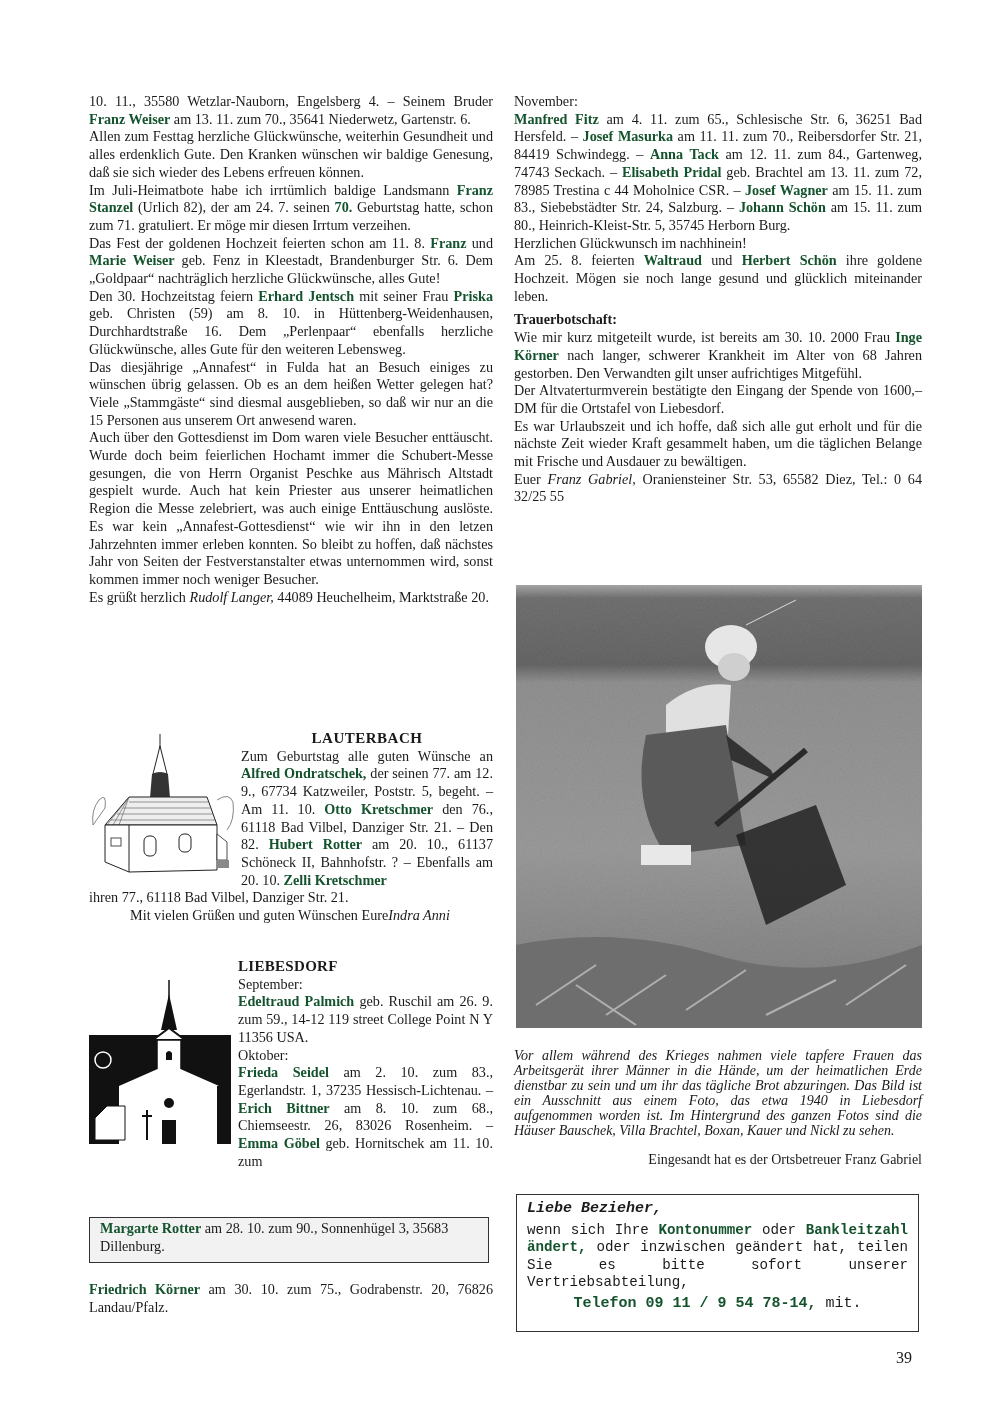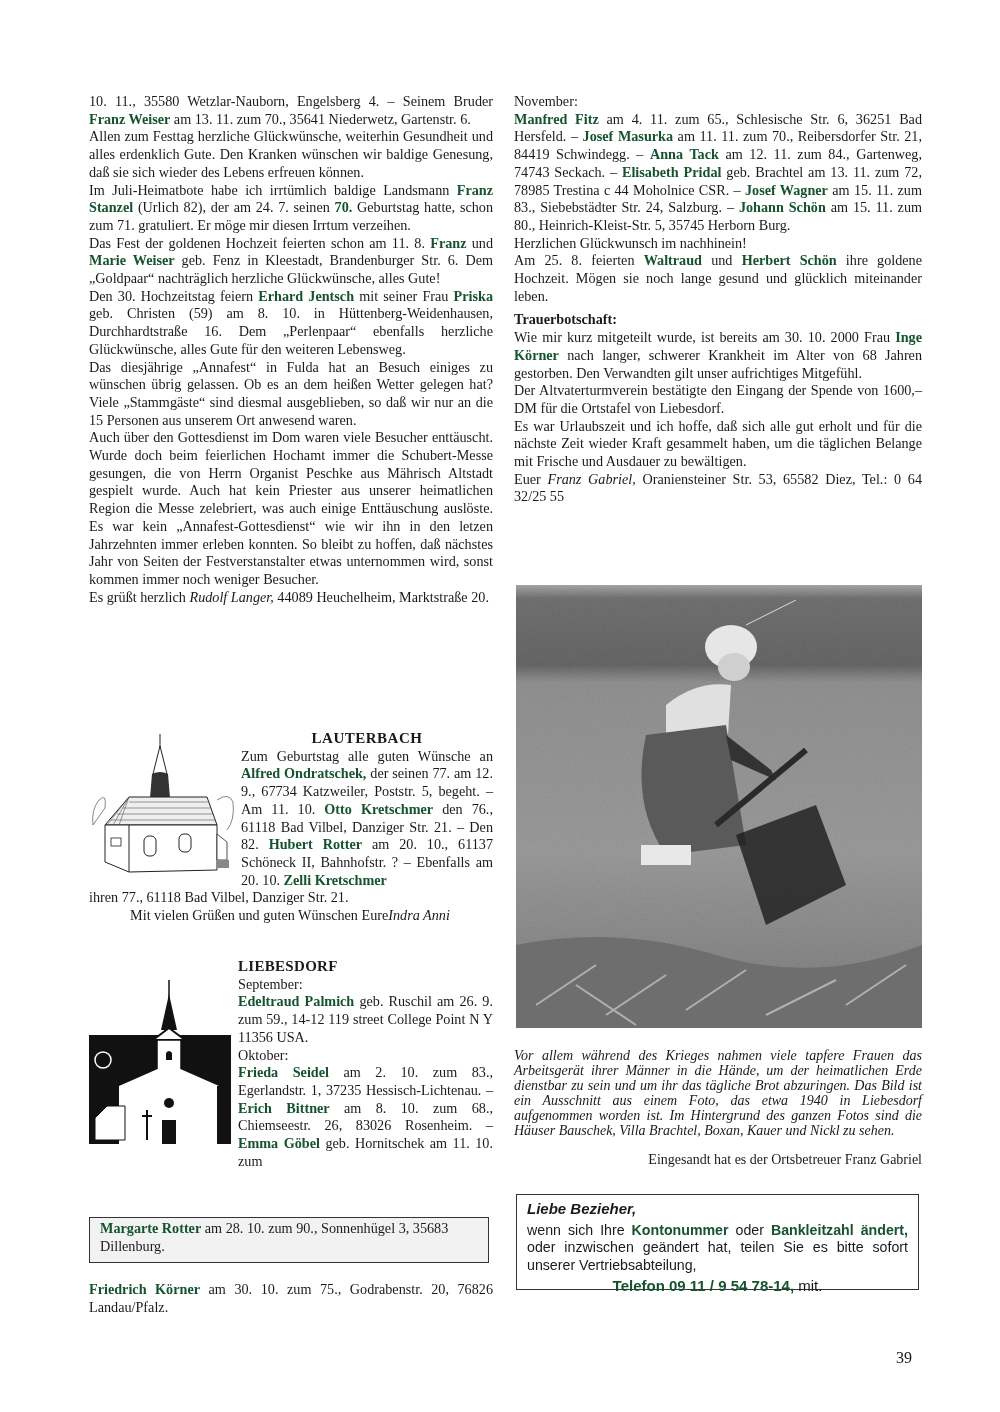--- a/index.html
+++ b/index.html
@@ -26,22 +26,22 @@
   #liebes .title { margin-left:149px; font-weight:bold; font-size:15px; letter-spacing:0.3px; }
   #liebes .tail { text-align:justify; }
   #margarte { position:absolute; left:89px; top:1217px; width:400px; height:46px; border:1px solid #333;
               background:#f2f2f2; padding:2px 0 0 10px; box-sizing:border-box; font-size:14.2px; line-height:17.7px; }
   #friedrich { position:absolute; left:89px; top:1281px; width:404px; font-size:14.2px; line-height:17.7px; text-align:justify; }
   
   #photo { position:absolute; left:516px; top:585px; width:406px; height:443px; overflow:hidden; }
   #caption { position:absolute; left:514px; top:1034px; width:408px; font-size:14px; line-height:15px; text-align:justify; }
   #caption .credit { text-align:right; font-style:normal; }
   
-  #notice { position:absolute; left:516px; top:1194px; width:403px; height:96px; border:1.5px solid #333; box-sizing:border-box;
-            padding:5px 10px 0 10px; font-family:Liberation Sans, sans-serif; font-size:14.2px; line-height:17.5px; }
+  #notice { position:absolute; left:516px; top:1194px; width:403px; height:138px; border:1.5px solid #333; box-sizing:border-box;
+            padding:5px 10px 0 10px; font-family:Liberation Mono, monospace; font-size:14.2px; line-height:17.5px; }
   #notice .nt { font-weight:bold; font-style:italic; font-size:15px; margin-bottom:4px; }
   #notice .nb { text-align:justify; }
   #notice .phone { text-align:center; font-size:15px; margin-top:3px; }
   #pagenum { position:absolute; left:896px; top:1349px; font-size:16px; }
 </style>
 </head>
 <body>
 
 <div id="left" class="col">
     <p><span>10. 11., 35580 Wetzlar-Nauborn, Engelsberg 4. – Seinem Bruder </span><b>Franz Weiser</b><span> am 13. 11. zum 70., 35641 Niederwetz, Gartenstr. 6.</span></p>

